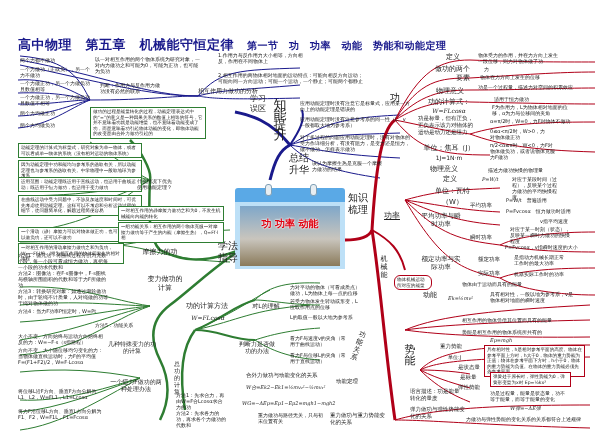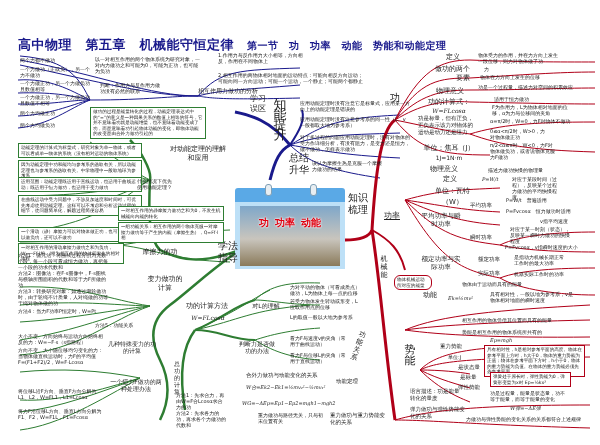--- a/index.html
+++ b/index.html
@@ -7,21 +7,21 @@
   #stage{position:absolute;left:0;top:0;width:600px;height:445px;}
   svg.lines{position:absolute;left:0;top:0;width:600px;height:445px;}
   .t{position:absolute;font-size:5px;line-height:6px;color:#222;white-space:nowrap;}
   .w{white-space:normal;}
   .title{position:absolute;left:18px;top:36px;font-size:13px;font-weight:bold;color:#1a1a8c;white-space:nowrap;letter-spacing:0.5px;}
   .sub{font-size:10px;margin-left:8px;}
   .node{position:absolute;font-size:9px;line-height:11px;color:#222;text-align:center;}
   .node-big{font-size:10px;line-height:12px;}
   .box-g{position:absolute;border:1px solid #2e7d32;background:#fff;font-size:4.6px;line-height:5.6px;padding:1px 2px;color:#222;}
   .box-r{position:absolute;border:1px solid #b00018;background:#fff;font-size:4.6px;line-height:5.6px;padding:1px 2px;color:#222;}
-  .center{position:absolute;left:235px;top:184px;width:124px;height:85px;font-family:Liberation Mono, monospace;}
+  .center{position:absolute;left:235px;top:184px;width:124px;height:85px;}
   .cal-top{position:absolute;left:0;top:4px;width:110px;height:14px;background:#5aa9e6;border-radius:3px 3px 0 0;}
   .cal-body{position:absolute;left:0;top:18px;width:110px;height:67px;background:#bde0f7;}
   .cal-img{position:absolute;left:5px;top:22px;width:100px;height:60px;background:linear-gradient(180deg,#7fa7c9 0%,#c9c5bd 55%,#8a7a5a 100%);}
   .ring{position:absolute;top:0;width:5px;height:10px;background:#e8eef2;border:1px solid #7f9fb5;border-radius:3px;}
   .cal-title{position:absolute;left:5px;width:100px;text-align:center;color:#e00010;font-weight:bold;font-size:10px;line-height:12px;text-shadow:0 0 2px #fff,0 0 2px #fff;}
 </style>
 </head>
 <body>
 
 <div id="stage">
@@ -154,21 +154,20 @@
   <div class="t w" style="left:300px;top:100px;width:110px;">应用动能定理时没有注意它是标量式，应用某一方向上的动能定理是错误的</div>
   <div class="t w" style="left:300px;top:116px;width:110px;">应用动能定理时没有注意参考系的同一性（L、v一般都取大地为参考系）</div>
   <div class="t w" style="left:300px;top:134px;width:112px;">对于多过程的问题应用动能定理时，没有对物体的受力作详细分析，有没有阻力，是变力还是恒力，做不做功，怎样表示做功</div>
   <div class="t w" style="left:312px;top:160px;width:72px;">误认为摩擦生热是克服一个摩擦力做功的结果</div>
 
   <div class="box-g w" style="left:90px;top:107px;width:110px;">做功的过程是能量转化的过程，动能定理表达式中的“=”的意义是一种因果关系的数值上相等的符号，它并不意味着功就是动能增量，也不意味着动能变成了功，而是意味着功引起物体动能的变化，即物体动能的改变是由合外力做功引起的</div>
   <div class="box-g w" style="left:18px;top:143px;width:118px;">动能定理的计算式为标量式，研究对象为单一物体，或者可以看成单一物体的系统（没有相对运动的物体系统）</div>
   <div class="box-g w" style="left:18px;top:160px;width:118px;">因为动能定理中功和能均与参考系的选取有关，所以动能定理也与参考系的选取有关。中学物理中一般取地球为参考系</div>
   <div class="box-g w" style="left:18px;top:177px;width:118px;">适用范围：动能定理既适用于直线运动，也适用于曲线运动；既适用于恒力做功，也适用于变力做功</div>
   <div class="box-g w" style="left:18px;top:195px;width:118px;">在曲线运动中受力问题中，不涉及加速度和时间时，可优先考虑使用动能定理。这样可以不考虑和分析运动过程的细节，使问题简单化，解题过程简便容易</div>
-  <div class="node" style="left:168px;top:145px;width:60px;font-size:7px;line-height:9px;">对动能定理的理解和应用</div>
   <div class="t w" style="left:137px;top:178px;width:35px;">什么情况下优先使用动能定理？</div>
 
   <div class="box-g w" style="left:18px;top:227px;width:100px;">一个滑动（静）摩擦力可以对物体做正功，也可以做负功，还可以不做功</div>
   <div class="box-g w" style="left:118px;top:206px;width:100px;">一对相互作用的静摩擦力做功之和为0，不发生机械能向内能的转化</div>
   <div class="box-g w" style="left:18px;top:243px;width:100px;">一对相互作用的滑动摩擦力做功之和为负功，W=−Ff·l相，l相为相互作用的物体间发生的相对路程</div>
   <div class="box-g w" style="left:118px;top:222px;width:100px;">一组功能关系：相互作用的两个物体克服一对摩擦力做功等于产生的内能（摩擦生热），Q=Ff·l相</div>
   <div class="node" style="left:130px;top:247px;width:60px;font-size:7px;">摩擦力的功</div>
 
   <div class="node" style="left:145px;top:275px;width:40px;font-size:7px;line-height:9px;">变力做功的计算</div>
   <div class="t w" style="left:18px;top:252px;width:90px;">方法1：微元法：将曲线过程分割为无数小段，每一小段可看成恒力做功，再把每一小段的功求代数和</div>

